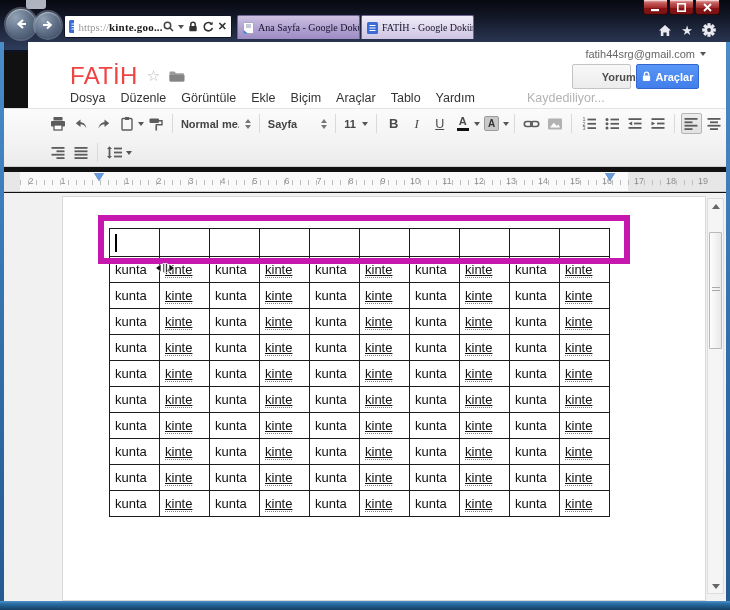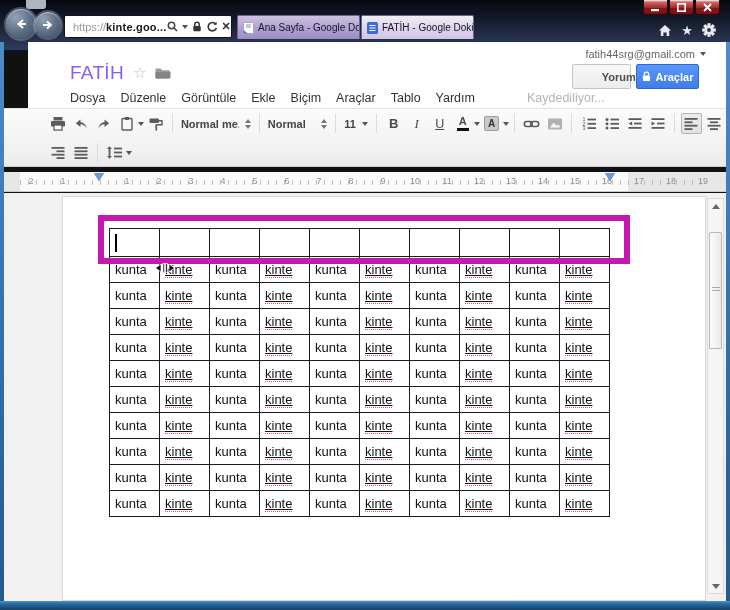--- a/index.html
+++ b/index.html
@@ -3,21 +3,21 @@
 <meta charset="utf-8">
 <style>
   * { margin:0; padding:0; box-sizing:border-box; }
   html,body { width:730px; height:610px; overflow:hidden; background:#000;
               font-family:"Liberation Sans", sans-serif; }
   .window { position:relative; width:730px; height:610px; background:#111; overflow:hidden; }
 
   
   .chrome { position:absolute; top:0; left:0; width:730px; height:52px;
             background:linear-gradient(180deg,#07080f 0%,#151b2c 40%,#253049 75%,#2e3c5c 100%);
-            border-bottom:2px solid #0b1322; }
+            border-bottom:2px solid #0b1322;font-family:Liberation Serif, serif; }
   .win-glow { position:absolute; top:0; left:26px; width:20px; height:9px;
               background:rgba(215,222,235,.8); border-radius:0 0 3px 3px; }
   .caps { position:absolute; top:0; right:10px; display:flex; gap:1px; }
   .cap { width:25px; height:15px; border:1px solid #30070a; border-top:none;
          border-radius:0 0 3px 3px; display:flex; align-items:center; justify-content:center;
          background:linear-gradient(180deg,#eec2c2 0%,#c65e5e 20%,#a32a2a 55%,#891616 56%,#7a1111 100%);
          box-shadow:inset 0 1px 0 rgba(255,255,255,.45); }
   .cap svg { display:block; }
 
   .navbtn { position:absolute; border-radius:50%;
@@ -55,21 +55,21 @@
           background:linear-gradient(180deg,#4b8cc9 0%,#2f6ca8 60%,#245a90 100%); }
   .edge.l { left:0; } .edge.r { right:0; }
   .taskbar { position:absolute; bottom:0; left:0; width:730px; height:9px;
              background:linear-gradient(180deg,#4e93c8 0%,#2a6da5 30%,#123e63 100%); }
 
   
   .dheader { position:absolute; top:42px; left:4px; right:4px; height:66px; background:#fff;margin-left:24px; }
   .account { position:absolute; top:6px; right:20px; font-size:11px; color:#666;
              display:flex; align-items:center; gap:5px; }
   .doc-title-row { position:absolute; top:20px; left:42px; display:flex; align-items:center; gap:9px; }
-  .doc-title { font-size:19px; color:#8b5cf6; letter-spacing:.3px; }
+  .doc-title { font-size:24px; color:#ef4444; letter-spacing:.3px; }
   .star-outline { color:#bdbdbd; font-size:15px; }
   .menu-row { position:absolute; top:49px; left:42px; display:flex; align-items:center; gap:15px;
               font-size:12.5px; color:#333; }
   .menu-row .saving { color:#b3b3b3; margin-left:22px; }
   .hdr-btn { position:absolute; top:22px; height:25px; border-radius:2px; font-size:11px;
              font-weight:bold; display:flex; align-items:center; justify-content:center; gap:5px; }
   .comments { right:95px; width:59px; background:linear-gradient(180deg,#f8f8f8,#ececec);
               border:1px solid #c4c4c4; color:#4d4d4d;padding-left:48px; }
   .share { right:27px; width:63px; background:linear-gradient(180deg,#5896f6,#417eea);
            border:1px solid #3367cf; color:#fff; }
@@ -303,21 +303,21 @@
 
       <span class="tselect" style="width:76px">
         <span class="val">Normal me...</span>
         <span class="updown">
             <i class="up"></i>
             <i class="dn"></i>
           </span>
       </span>
       <span class="tsep"></span>
       <span class="tselect" style="width:70px">
-        <span class="val" style="flex:1">Normal</span>
+        <span class="val" style="flex:1">Sayfa</span>
         <span class="updown">
             <i class="up"></i>
             <i class="dn"></i>
           </span>
       </span>
       <span class="tsep"></span>
       <span class="tselect" style="width:32px">
         <span class="val" style="flex:1">11</span>
         <i class="dd"></i>
       </span>

